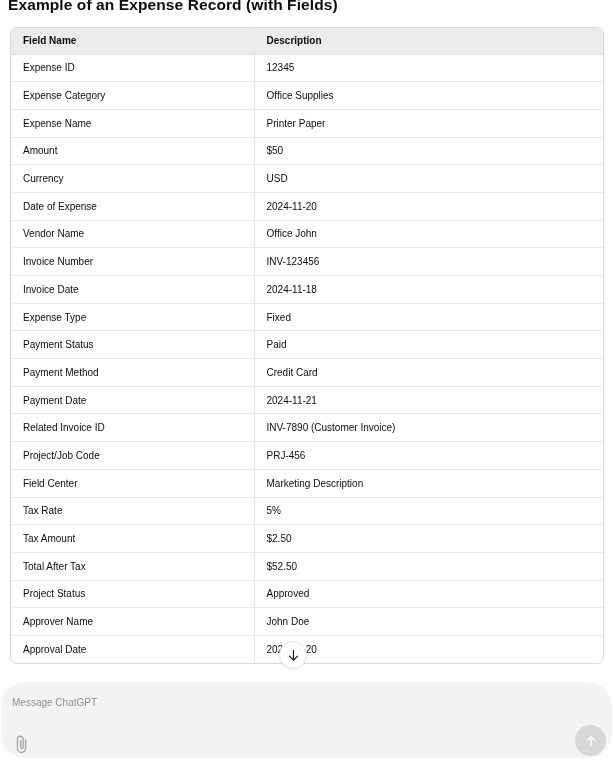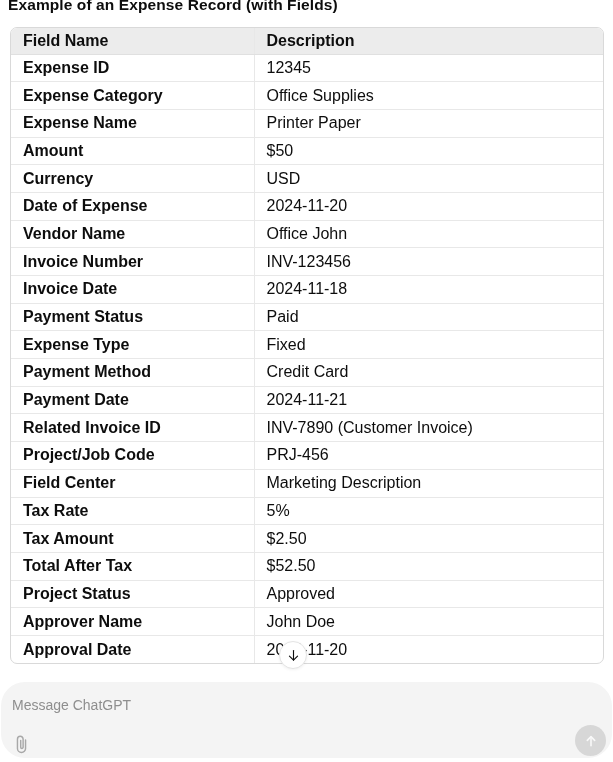--- a/index.html
+++ b/index.html
@@ -24,21 +24,21 @@
     left: 10px; top: 27px;
     width: 594px;
     border: 1px solid #d9d9d9;
     border-radius: 7px;
     overflow: hidden;
     background: #ffffff;
   }
   table.expense-table {
     width: 100%;
     border-collapse: collapse;
-    font-size: 16px;
+    font-size: 10px;
   }
   table.expense-table th {
     background: #ececec;
     font-weight: 600;
     text-align: left;
     height: 26px;
     padding: 0 12px;
     vertical-align: middle;
     border-bottom: 1px solid #e0e0e0;
   }
@@ -48,21 +48,21 @@
     vertical-align: middle;
     border-top: 1px solid #e8e8e8;
     font-weight: 400;
   }
   table.expense-table tr > th:first-child,
   table.expense-table tr > td:first-child {
     width: 243px;
     border-right: 1px solid #e8e8e8;
   }
   table.expense-table td:first-child {
-    font-weight: 700;
+    font-weight: 400;
   }
   .scroll-bottom-btn {
     position: absolute;
     left: 279px; top: 641px;
     width: 28px; height: 28px;
     border-radius: 50%;
     background: #ffffff;
     border: 1px solid #e4e4e4;
     box-shadow: 0 1px 3px rgba(0,0,0,0.06);
     display: flex; align-items: center; justify-content: center;
@@ -77,21 +77,21 @@
   }
   .composer textarea {
     position: absolute;
     left: 11px; top: 15px;
     width: 560px; height: 26px;
     background: transparent;
     border: none;
     outline: none;
     resize: none;
     font-family: "Liberation Sans", sans-serif;
-    font-size: 14px;
+    font-size: 10px;
     color: #0d0d0d;
   }
   .composer textarea::placeholder {
     color: #8e8e8e;
     opacity: 1;
   }
   .attach-btn {
     position: absolute;
     left: 7px; top: 50px;
     width: 26px; height: 24px;
@@ -155,26 +155,26 @@
       </tr>
       <tr>
         <td>Invoice Number</td>
         <td>INV-123456</td>
       </tr>
       <tr>
         <td>Invoice Date</td>
         <td>2024-11-18</td>
       </tr>
       <tr>
+        <td>Expense Type</td>
+        <td>Fixed</td>
+      </tr>
+      <tr>
         <td>Payment Status</td>
         <td>Paid</td>
-      </tr>
-      <tr>
-        <td>Expense Type</td>
-        <td>Fixed</td>
       </tr>
       <tr>
         <td>Payment Method</td>
         <td>Credit Card</td>
       </tr>
       <tr>
         <td>Payment Date</td>
         <td>2024-11-21</td>
       </tr>
       <tr>

